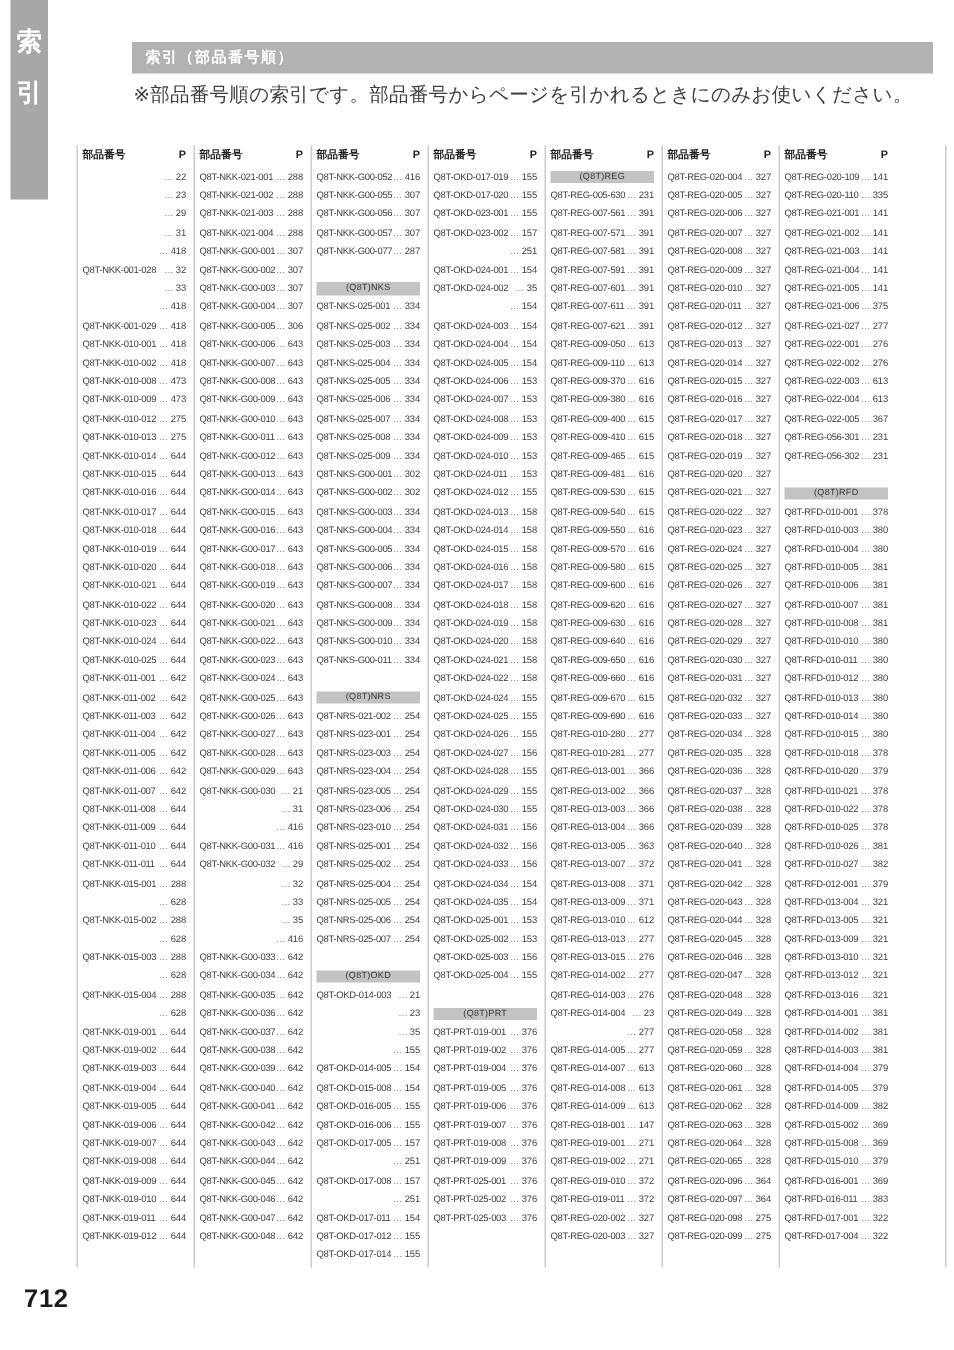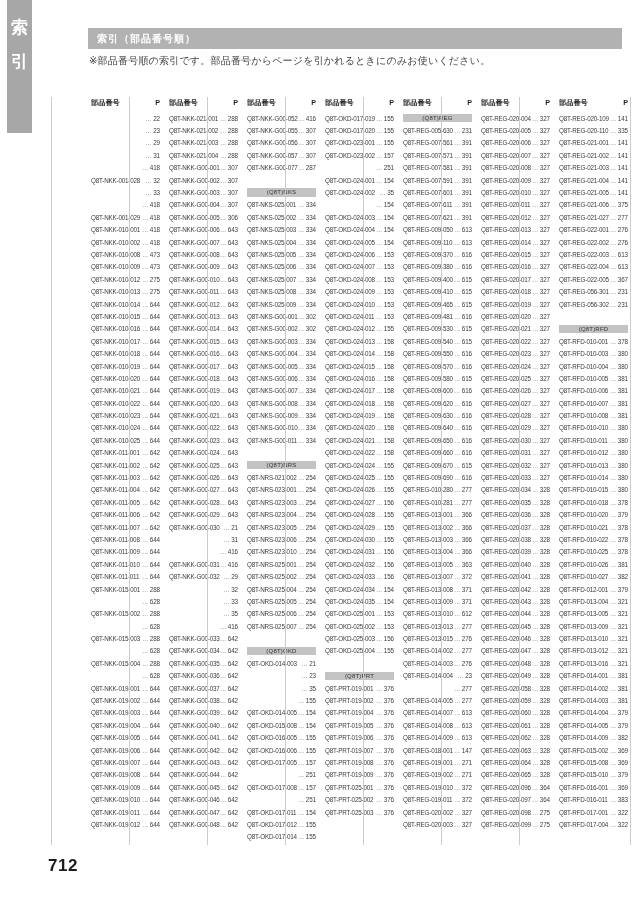--- a/index.html
+++ b/index.html
@@ -11,40 +11,40 @@
     position:absolute;left:7px;top:0;width:25px;height:133px;background:#a7a7a7;
     color:#fff;display:flex;flex-direction:column;align-items:center;
     padding-top:16px;box-sizing:border-box;gap:11px;
     font-size:17px;font-weight:bold;
   }
   .title-bar{
     position:absolute;left:88px;top:28px;width:534px;height:21px;background:#b2b2b2;
     color:#fff;font-weight:bold;font-size:10px;line-height:21px;
     padding-left:9px;box-sizing:border-box;letter-spacing:1px;
   }
-  .note{position:absolute;left:89px;top:54px;font-size:10px;color:#3f3f3f;letter-spacing:0.2px;}
-  .index-table{position:absolute;left:51px;top:98px;width:546px;display:flex;padding-left:36px;}
+  .note{position:absolute;left:89px;top:54px;font-size:13px;color:#3f3f3f;letter-spacing:0.2px;}
+  .index-table{position:absolute;left:51px;top:98px;width:546px;display:flex;}
   .col{width:78px;box-sizing:border-box;padding:0 5px 0 4px;flex:none;}
   .col-header{
     display:flex;justify-content:space-between;align-items:flex-start;
     font-weight:bold;font-size:7.2px;color:#1f1f1f;height:14px;
   }
   .row{
     height:12.4px;display:flex;justify-content:space-between;align-items:center;
     font-size:6.3px;color:#3d3d3d;white-space:nowrap;
   }
   .pn{letter-spacing:-0.2px;}
   .pg{margin-left:auto;letter-spacing:-0.1px;}
   .dots{color:#777;margin-right:1.5px;}
   .band{
     display:block;width:100%;background:#c3c3c3;color:#333;text-align:center;
     font-size:6px;line-height:8.5px;height:8.5px;letter-spacing:0.2px;
   }
   .vline{position:absolute;top:97px;height:748px;width:1px;background:#cccccc;}
-  .page-num{position:absolute;left:16px;top:856px;font-size:17px;font-weight:bold;color:#1b1b1b;letter-spacing:0.5px;margin-left:32px;}
+  .page-num{position:absolute;left:16px;top:856px;font-size:17px;font-weight:bold;color:#1b1b1b;letter-spacing:0.5px;}
 </style>
 </head>
 <body>
 
 <div class="sidebar-tab">
   <span>索</span>
   <span>引</span>
 </div>
 
 <div class="title-bar">索引（部品番号順）</div>

